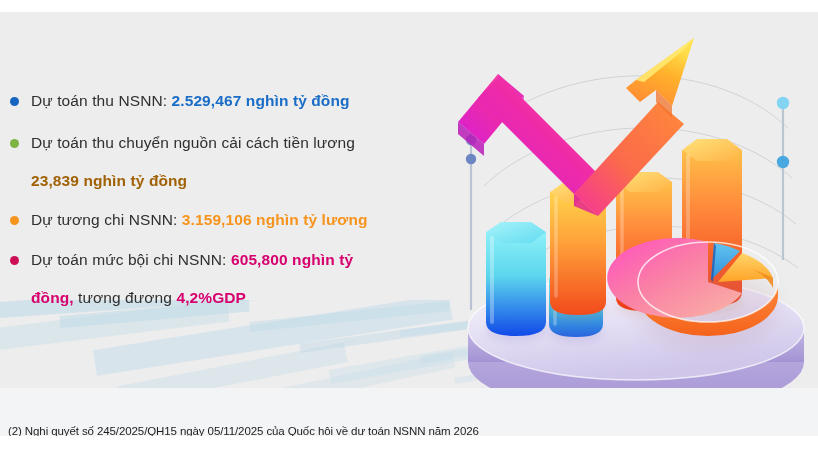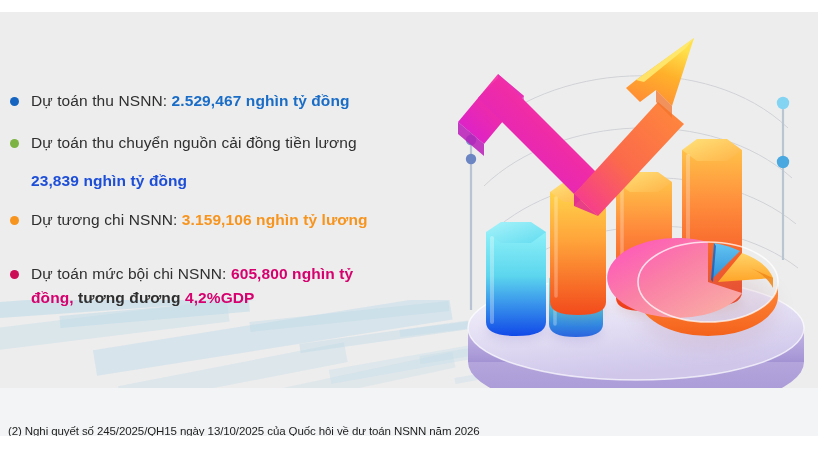--- a/index.html
+++ b/index.html
@@ -51,22 +51,22 @@
   .sub {
     position:absolute; left:31px;
     font-size:15.5px; line-height:21px; font-weight:bold;
     white-space:nowrap; letter-spacing:.1px;
   }
 
   #row1 { top:90px; }
   #row2 { top:132px; }
   #sub2 { top:170px; }
   #row3 { top:209px; }
-  #row4 { top:263px; }
-  #sub4 { top:287px; color:#2f2f2f; font-weight:bold; }
+  #row4 { top:249px; }
+  #sub4 { top:287px; color:#2f2f2f; font-weight:normal; }
 
   
   .footnote {
     position:absolute; left:8px; top:425px;
     font-size:11.5px; color:#1d1d1d; letter-spacing:-.1px;
     white-space:nowrap;
   }
 
   
   #art { position:absolute; left:440px; top:10px; width:378px; height:420px; }
@@ -95,23 +95,23 @@
 
   <div class="content">
 
     <div class="row" id="row1">
       <span class="dot" style="background:#1565c0"></span>
       <span class="txt"><span>Dự toán thu NSNN: </span><b style="color:#1a6dc7">2.529,467  nghìn tỷ đồng</b></span>
     </div>
 
     <div class="row" id="row2">
       <span class="dot" style="background:#7cb342"></span>
-      <span class="txt">Dự toán thu chuyển nguồn cải đồng tiền lương</span>
+      <span class="txt">Dự toán thu chuyển nguồn cải cách tiền lương</span>
     </div>
-    <div class="sub" id="sub2" style="color:#1d4ed8">23,839 nghìn tỷ đồng</div>
+    <div class="sub" id="sub2" style="color:#a16207">23,839 nghìn tỷ đồng</div>
 
     <div class="row" id="row3">
       <span class="dot" style="background:#f7941d"></span>
       <span class="txt"><span>Dự tương chi NSNN: </span><b style="color:#f7941d">3.159,106 nghìn tỷ lương</b></span>
     </div>
 
     <div class="row" id="row4">
       <span class="dot" style="background:#cc0e56"></span>
       <span class="txt"><span>Dự toán mức bội chi NSNN: </span><b style="color:#d6006e">605,800 nghìn tỷ</b></span>
     </div>
@@ -288,15 +288,15 @@
       <path d="M134,184 L218,92 L244,114 L158,206 Z" fill="url(#gArrowB)"></path>
       <path d="M134,184 L158,206 L134,196 Z" fill="#e5308f" opacity=".9"></path>
 
       <path d="M196,70 L254,28 L232,96 L216,80 L200,92 L186,78 Z" fill="url(#gArrowHead)"></path>
       <path d="M196,70 L254,28 L246,38 L204,72 Z" fill="#ffe970" opacity=".9"></path>
       <path d="M232,96 L232,108 L216,92 L216,80 Z" fill="#f2732c" opacity=".75"></path>
     </g>
   </svg>
 
   <div class="bottom-white"></div>
-  <div class="footnote">(2) Nghị quyết số 245/2025/QH15 ngày 13/10/2025 của Quốc hội về dự toán NSNN năm 2026</div>
+  <div class="footnote">(2) Nghị quyết số 245/2025/QH15 ngày 05/11/2025 của Quốc hội về dự toán NSNN năm 2026</div>
 
 </div>
 
 </body></html>

